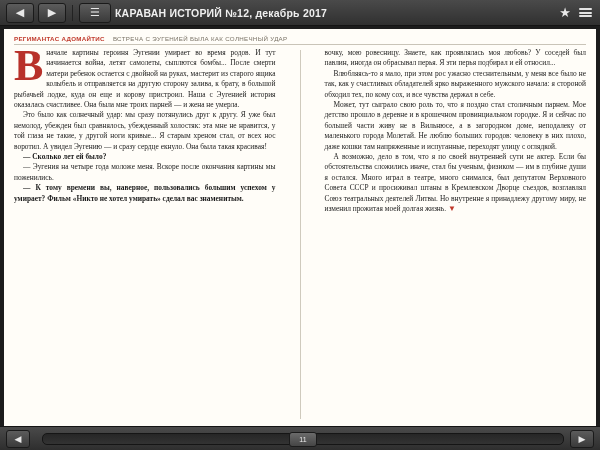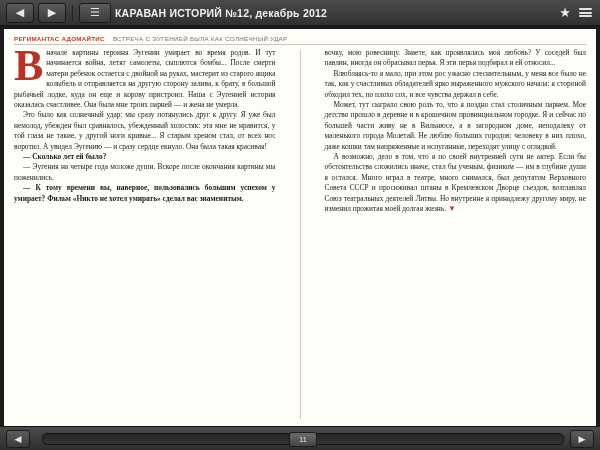--- a/index.html
+++ b/index.html
@@ -238,21 +238,21 @@
 </head>
 <body>
 
 <div class="app">
 
   <div class="toolbar">
     <div class="tb-btn">◀</div>
     <div class="tb-btn">▶</div>
     <div class="tb-sep"></div>
     <div class="tb-btn wide">☰</div>
-    <div class="tb-title">КАРАВАН ИСТОРИЙ №12, декабрь 2012</div>
+    <div class="tb-title">КАРАВАН ИСТОРИЙ №12, декабрь 2017</div>
     <div class="tb-spacer"></div>
     <div class="tb-right">
       <div class="star">★</div>
       <div class="hamburger">
         <i></i>
         <i></i>
         <i></i>
       </div>
     </div>
   </div>
@@ -265,27 +265,27 @@
         <span class="hdr-right">ВСТРЕЧА С ЭУГЕНИЕЙ БЫЛА КАК СОЛНЕЧНЫЙ УДАР</span>
       </div>
 
       <div class="columns">
         <div class="divider"></div>
 
         <div class="col left">
           <p class="dropcap-para"><span class="dropcap">В</span><span> начале картины героиня Эугении умирает во время родов. И тут начинается война, летят самолеты, сыплются бомбы... После смерти матери ребенок остается с двойной на руках, мастерит из старого ящика колыбель и отправляется на другую сторону залива, к брату, в большой рыбачьей лодке, куда он еще и корову пристроил. Наша с Эугенией история оказалась счастливее. Она была мне троих парней — и жена не умерла.</span></p>
           <p class="para">Это было как солнечный удар: мы сразу потянулись друг к другу. Я уже был немолод, убежден был сравнялось, убежденный холостяк: эта мне не нравится, у той глаза не такие, у другой ноги кривые... Я старым хреном стал, от всех нос воротил. А увидел Эугению — и сразу сердце екнуло. Она была такая красивая!</p>
           <p class="para dash"><b>— Сколько лет ей было?</b></p>
-          <p class="para dash">— Эугения на четыре года моложе души. Вскоре после окончания картины мы поженились.</p>
+          <p class="para dash">— Эугения на четыре года моложе меня. Вскоре после окончания картины мы поженились.</p>
           <p class="para dash"><b>— К тому времени вы, наверное, пользовались большим успехом у умирает? Фильм «Никто не хотел умирать» сделал вас знаменитым.</b></p>
         </div>
 
         <div class="col right">
           <p class="para noindent">вочку, мою ровесницу. Знаете, как проявлялась моя любовь? У соседей был павлин, иногда он обрасывал перья. Я эти перья подбирал и ей относил...</p>
-          <p class="para">Влюбляясь-то я мало, при этом рос ужасно стеснительным, у меня все было не так, как у счастливых обладателей ярко выраженного мужского начала: я стороной обходил тех, по плохо сох, и все чувства держал в себе.</p>
+          <p class="para">Влюбляясь-то я мало, при этом рос ужасно стеснительным, у меня все было не так, как у счастливых обладателей ярко выраженного мужского начала: я стороной обходил тех, по кому сох, и все чувства держал в себе.</p>
           <p class="para">Может, тут сыграло свою роль то, что я поздно стал столичным парнем. Мое детство прошло в деревне и в крошечном провинциальном городке. Я и сейчас по большей части живу не в Вильнюсе, а в загородном доме, неподалеку от маленького города Молетай. Не люблю больших городов: человеку в них плохо, даже кошки там напряженные и испуганные, переходят улицу с оглядкой.</p>
           <p class="para"><span>А возможно, дело в том, что я по своей внутренней сути не актер. Если бы обстоятельства сложились иначе, стал бы ученым, физиком — им в глубине души я остался. Много играл в театре, много снимался, был депутатом Верховного Совета СССР и просиживал штаны в Кремлевском Дворце съездов, возглавлял Союз театральных деятелей Литвы. Но внутренне я принадлежу другому миру, не изменил прожитая моей долгая жизнь.</span> <span class="end-mark">▼</span></p>
         </div>
       </div>
 
     </div>
   </div>
 
   <div class="bottombar">
     <div class="nav-btn">◀</div>

